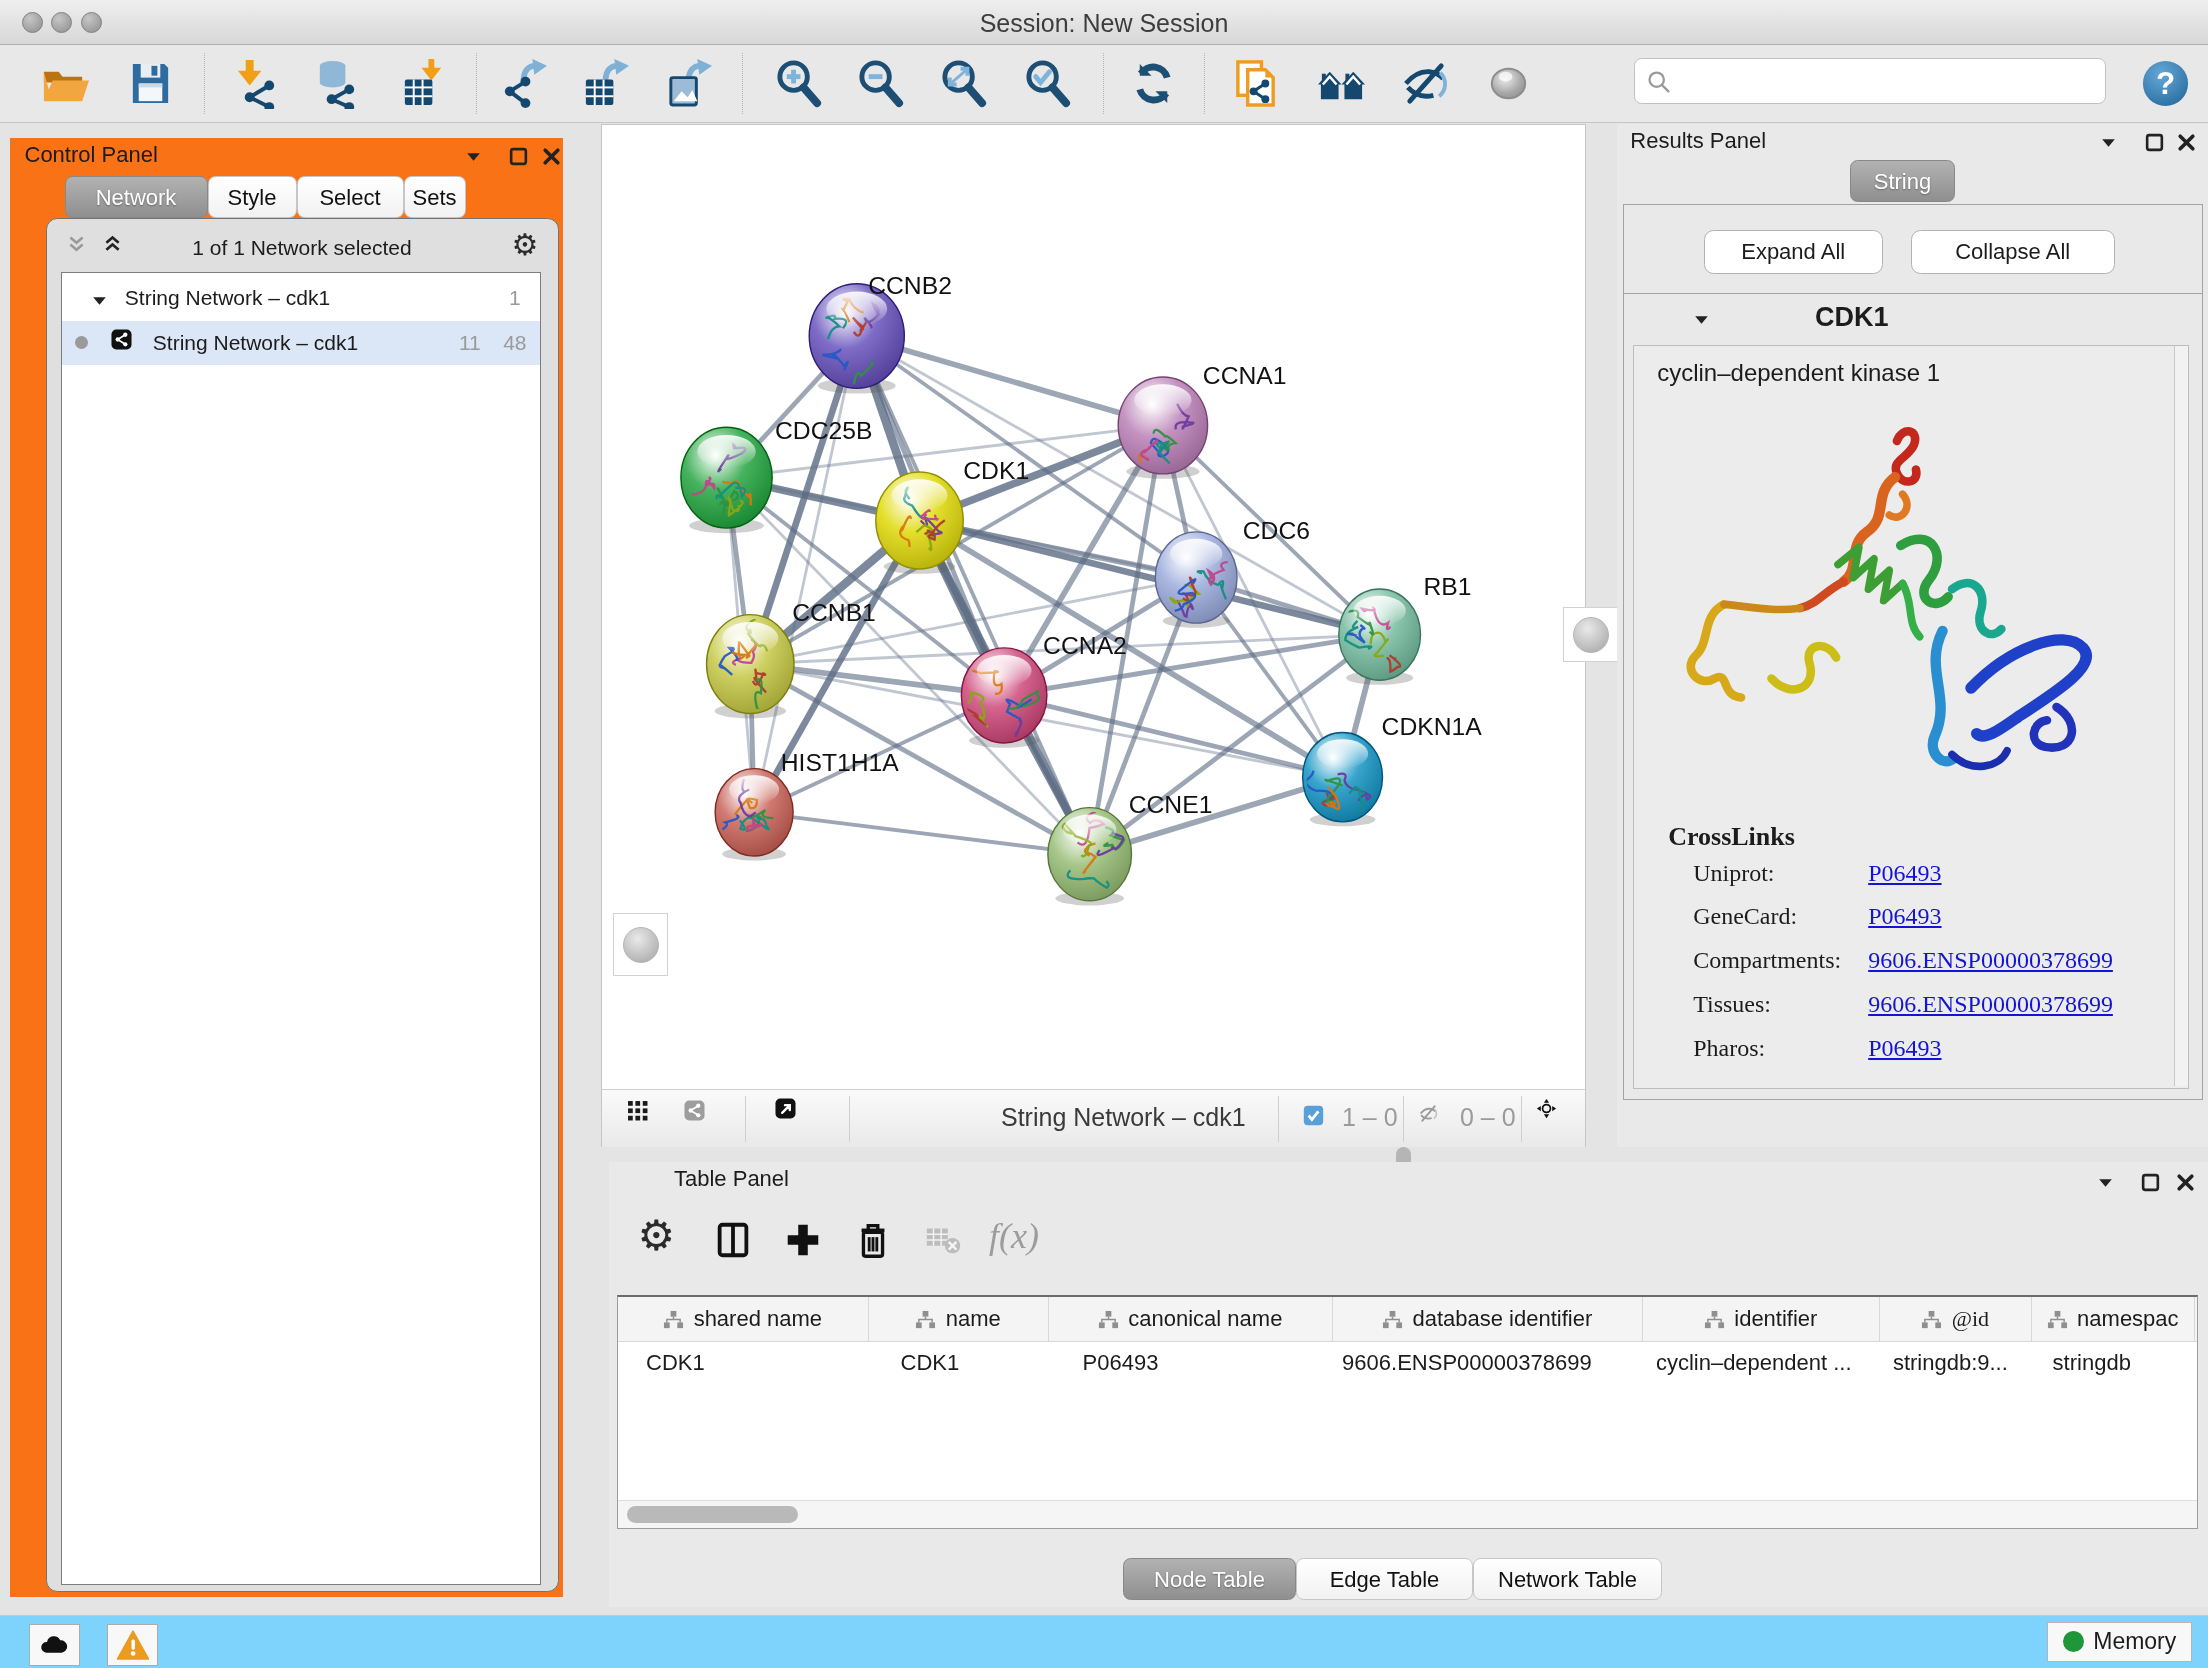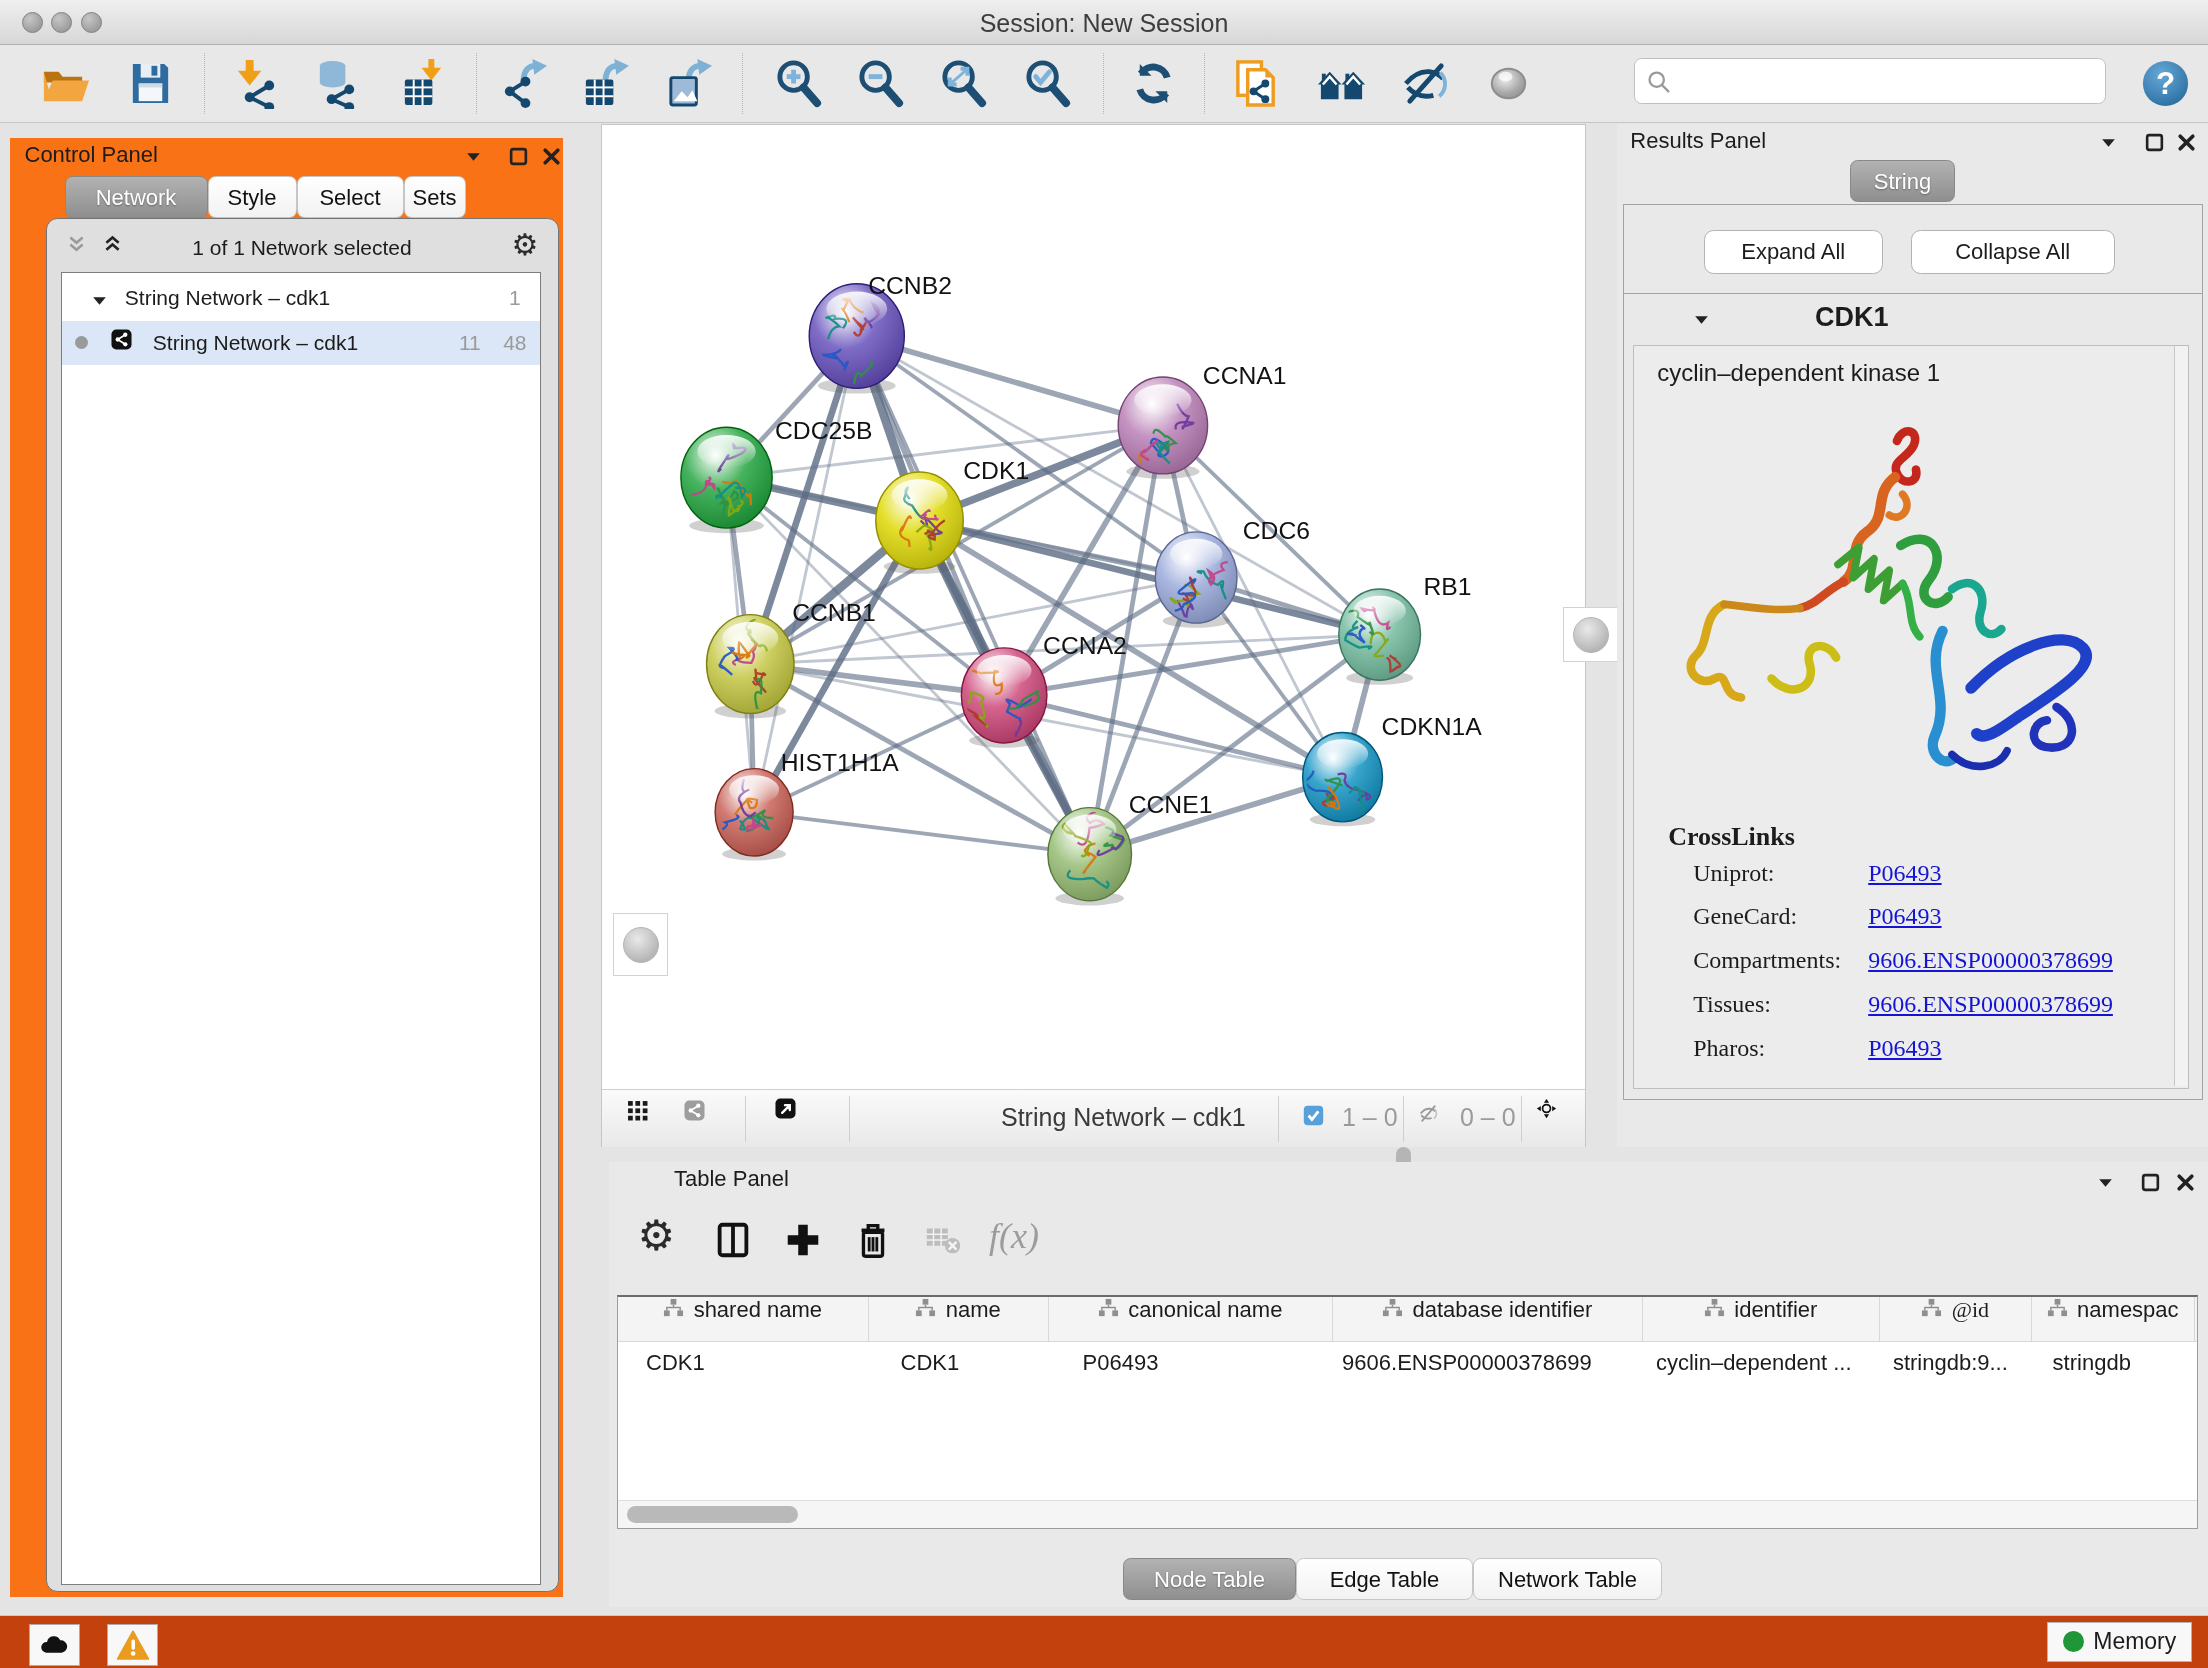--- a/index.html
+++ b/index.html
@@ -65,29 +65,29 @@
   .xl-row .val{position:absolute;left:234px;color:#1414d4;text-decoration:underline;cursor:pointer;}
   .rp-scroll{position:absolute;right:0;top:0;width:13.3px;height:740px;background:#f2f2f2;
     border-left:1px solid #c9c9c9;}
   
   .table-panel{position:absolute;left:609px;top:1162px;width:1600px;height:445px;background:#e9e9e9;}
   .tp-icon{position:absolute;top:57px;width:42px;height:42px;cursor:pointer;}
   .tp-icon svg{width:42px;height:42px;}
   .tbl{position:absolute;left:7.6px;top:133px;width:1581px;height:234px;background:#fff;
     border:1px solid #9c9c9c;border-top:2.9px solid #6b6b6b;box-sizing:border-box;}
   .tbl-head{display:flex;height:44px;background:#f4f4f4;border-bottom:1px solid #d9d9d9;}
-  .th{display:flex;justify-content:center;gap:9.5px;font-size:22px;
+  .th{display:flex;align-items:center;justify-content:center;gap:9.5px;font-size:22px;
     border-right:1px solid #d8d8d8;box-sizing:border-box;overflow:hidden;white-space:nowrap;}
   .tbl-row{display:flex;height:42px;}
   .td{font-size:22px;line-height:42px;box-sizing:border-box;overflow:hidden;white-space:nowrap;}
   .hscroll{position:absolute;left:0;bottom:0;width:100%;height:27px;background:#f5f5f5;
     border-top:1px solid #ddd;}
   .hthumb{position:absolute;left:9.5px;top:4.8px;width:171px;height:17px;border-radius:8.6px;background:#b9b9b9;}
   
-  .status-bar{position:absolute;left:0;top:1615px;width:2208px;height:53px;background:#c2410c;
+  .status-bar{position:absolute;left:0;top:1615px;width:2208px;height:53px;background:#7dd3fc;
     border-top:1px solid #c9c9c9;}
   .sb-btn{position:absolute;top:7.6px;width:49px;height:40px;background:#f8f8f8;border:1.9px solid #ababab;
     display:flex;align-items:center;justify-content:center;cursor:pointer;}
   .mem-btn{position:absolute;left:2047px;top:5.7px;width:143px;height:38px;background:#f8f8f8;
     border:1px solid #b5b5b5;display:flex;align-items:center;justify-content:center;gap:9.5px;
     font-size:23px;cursor:pointer;}
   .mem-dot{width:21px;height:21px;border-radius:50%;background:#1f9638;}
   .gear{font-family:"DejaVu Sans",sans-serif;color:#2b2b2b;cursor:pointer;}
 </style>
 </head>

